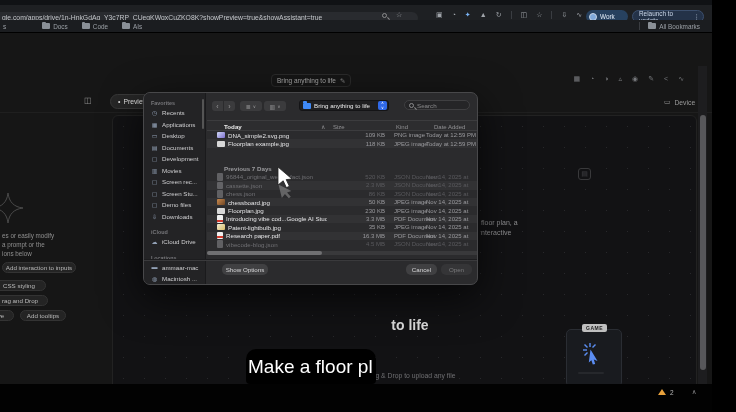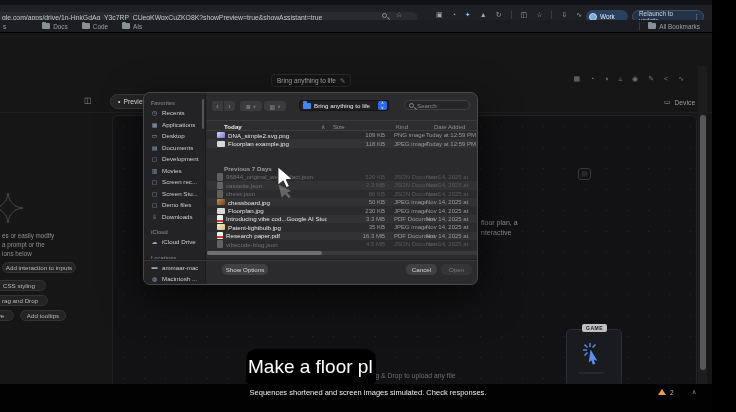--- a/index.html
+++ b/index.html
@@ -257,20 +257,21 @@
       </div>
       <div class="abs" id="sendpill">
           <span>↑</span>
         </div>
 
       <div class="abs" id="dimicon">▤</div>
       <div class="abs" id="frag1">floor plan, a</div>
       <div class="abs" id="frag2">nteractive</div>
 
       <div class="abs" id="hero">
+        <div class="h3">to life</div>
       </div>
       <div class="abs" id="dropnote">Drag &amp; Drop to upload any file</div>
 
       <div class="abs" id="gamecard"></div>
       <div class="abs" id="gamelabel">GAME</div>
       <svg class="abs" style="left:581px; top:308px;" width="22" height="24" viewBox="0 0 22 24">
         <g stroke="#5b8df2" stroke-width="1.4">
           <line x1="9" y1="2" x2="9" y2="6"></line>
             <line x1="2" y1="9" x2="6" y2="9"></line>
           <line x1="3.5" y1="3.5" x2="6.5" y2="6.5"></line>
@@ -491,21 +492,20 @@
       <div class="dbtn" style="left:78px; width:46px;">Show Options</div>
       <div class="dbtn" style="left:262px; width:31px;">Cancel</div>
       <div class="dbtn" style="left:297px; width:31px;" id="openbtn">Open</div>
     </div>
   </div>
 
   <div class="abs" id="typebox">
     <span id="typetext">Make a floor pl</span>
   </div>
   <div class="abs" id="bottombar"></div>
-  <div class="abs" id="disclaimer">Sequences shortened and screen images simulated. Check responses.</div>
   <div class="abs" id="warnrow">
     <span class="warntri"></span>
     <span>2</span>
     <span style="color:#8f8f92; margin-left:14px;">∧</span>
   </div>
   <div class="abs" id="rightstrip"></div>
 
   <svg class="abs" id="cursor" viewBox="0 0 34 34">
     <path d="M4 18 L4 32 L8 28.8 L10.6 34 L13 33 L10.4 27.8 L15 27.4 Z" fill="#cfcfcf" opacity="0.35" transform="rotate(-14 9 25)"></path>
     <path d="M2 2 L2 20 L7.2 15.8 L10.4 22.6 L13.4 21.3 L10.2 14.6 L16 14 Z" fill="#fff" stroke="#222" stroke-width="0.8"></path>

